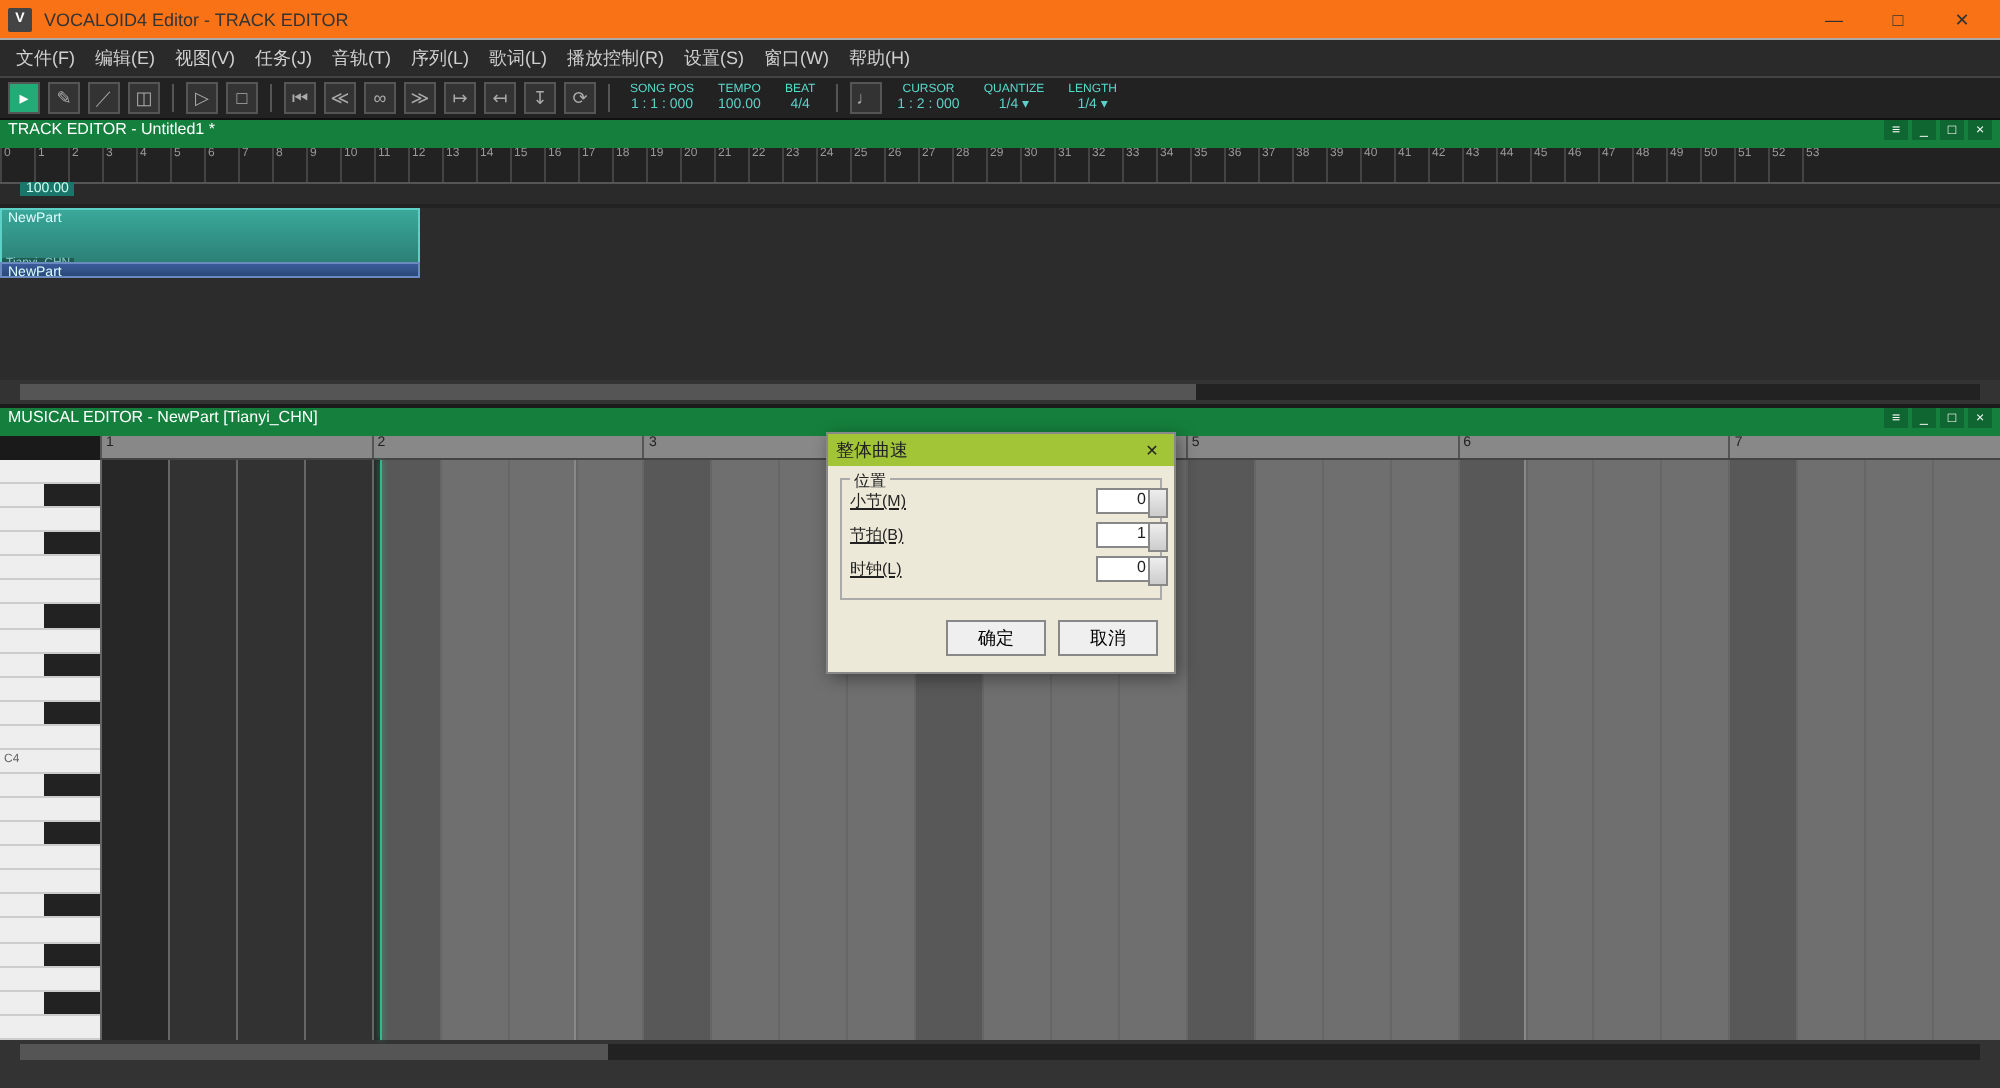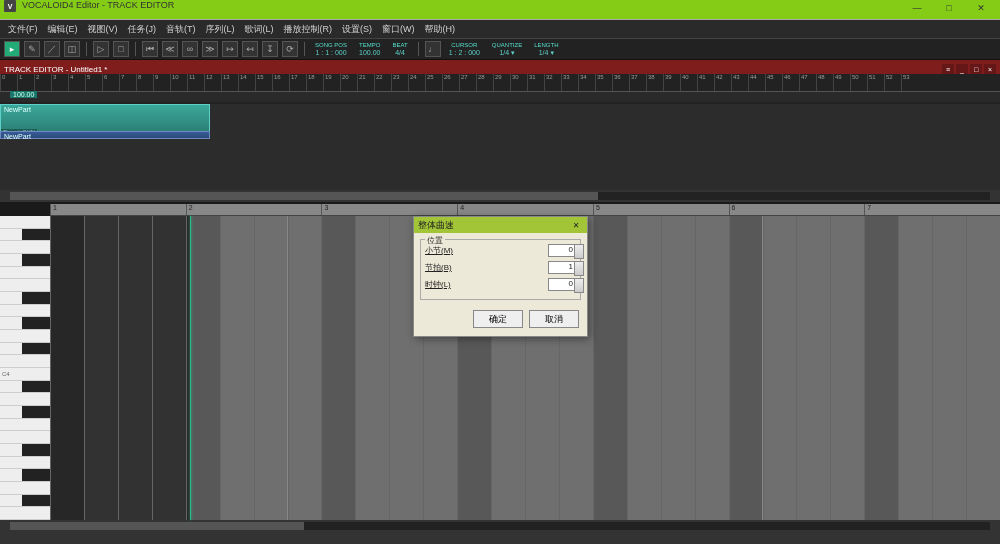--- a/index.html
+++ b/index.html
@@ -1,30 +1,30 @@
 <!DOCTYPE html>
 <html><head>
 <meta charset="utf-8">
 <style>
 * { margin: 0; padding: 0; box-sizing: border-box; font-family: "Segoe UI", Arial, sans-serif; }
 body { width: 1000px; height: 544px; background: #1a1a1a; overflow: hidden; font-size: 10px; color: #c0c0c0; position: relative; }
-.titlebar { height: 20px; background: #84cc16; display: flex; align-items: flex-start; padding: 0 4px; color: #333; border-bottom: 1px solid #aaa; }
+.titlebar { height: 20px; background: #f97316; display: flex; align-items: center; padding: 0 4px; color: #333; border-bottom: 1px solid #aaa; }
 .titlebar .logo { width: 12px; height: 12px; background: #444; margin-right: 6px; display: flex; align-items: center; justify-content: center; color: #fff; font-size: 7px; font-weight: bold; border-radius: 1px;}
 .titlebar .title { flex: 1; font-size: 9px; }
 .winctrl { display: flex; gap: 2px; }
 .winctrl div { width: 30px; height: 16px; display: flex; align-items: center; justify-content: center; font-size: 9px; cursor: pointer; }
 .menubar { height: 18px; background: #2a2a2a; display: flex; align-items: center; padding: 0 4px; gap: 2px; color: #d0d0d0; }
 .menubar span { padding: 4px 4px; font-size: 9px; cursor: pointer; }
 .toolbar { height: 22px; background: #222; border-top: 1px solid #444; border-bottom: 1px solid #111; display: flex; align-items: center; padding: 0 4px; gap: 4px; }
 .tbtn { width: 16px; height: 16px; border: 1px solid #555; background: #333; display: flex; align-items: center; justify-content: center; color: #aaa; font-size: 9px; cursor: pointer; }
 .tbtn.sel { background: #2a7; color: #fff; }
 .tsep { width: 1px; height: 14px; background: #555; margin: 0 2px; }
 .readout { display: flex; flex-direction: column; align-items: center; font-size: 6px; color: #5dc; padding: 0 4px; line-height: 8px;}
 .readout .val { color: #5dd0c8; font-size: 7px; }
-.panel-header { height: 14px; background: #7f1d1d; display: flex; align-items: flex-end; padding: 0 4px; font-size: 8px; color: #fff; }
+.panel-header { height: 14px; background: #15803d; display: flex; align-items: flex-start; padding: 0 4px; font-size: 8px; color: #fff; }
 .panel-header .phctrl { margin-left: auto; display: flex; gap: 2px;}
 .panel-header .phctrl div { width: 12px; height: 10px; background: rgba(0,0,0,0.2); font-size:7px; display:flex;align-items:center;justify-content:center;cursor:pointer;}
 .track-editor { height: 128px; background: #2c2c2c; display: flex; flex-direction: column; }
 .te-rows { flex: 1; display: flex; }
 .te-left { width: 90px; background: #333; border-right: 1px solid #555; display: flex; flex-direction: column; }
 .te-head { height: 18px; display: flex; flex-direction: column; border-bottom: 1px solid #555; padding: 1px 3px; font-size: 6px; color: #aaa; justify-content: center;}
 .te-trackhead { flex: 1; border-bottom: 1px solid #444; display: flex; align-items: center; justify-content: center; font-size: 8px; position: relative;}
 .te-trackhead::before { content:""; position:absolute; left:0;top:0;bottom:0;width:4px; background:#2dbd8a;}
 .te-right { flex: 1; position: relative; overflow: hidden; }
 .te-ruler { height: 18px; background: #222; border-bottom: 1px solid #555; display: flex; position: relative; }
@@ -225,20 +225,29 @@
     </div>
   </div>
   <div class="te-hscroll">
       <div class="bar">
         <div class="thumb"></div>
       </div>
     </div>
 </div>
 
 <div class="musical-editor">
+  <div class="panel-header">
+    <span>MUSICAL EDITOR - NewPart [Tianyi_CHN]</span>
+    <div class="phctrl">
+        <div>≡</div>
+        <div>_</div>
+        <div>□</div>
+        <div>×</div>
+      </div>
+  </div>
   <div class="me-ruler" id="me-ruler">
       <div class="mtick">1</div>
       <div class="mtick">2</div>
       <div class="mtick">3</div>
       <div class="mtick">4</div>
       <div class="mtick">5</div>
       <div class="mtick">6</div>
       <div class="mtick">7</div>
     </div>
   <div class="me-body">

